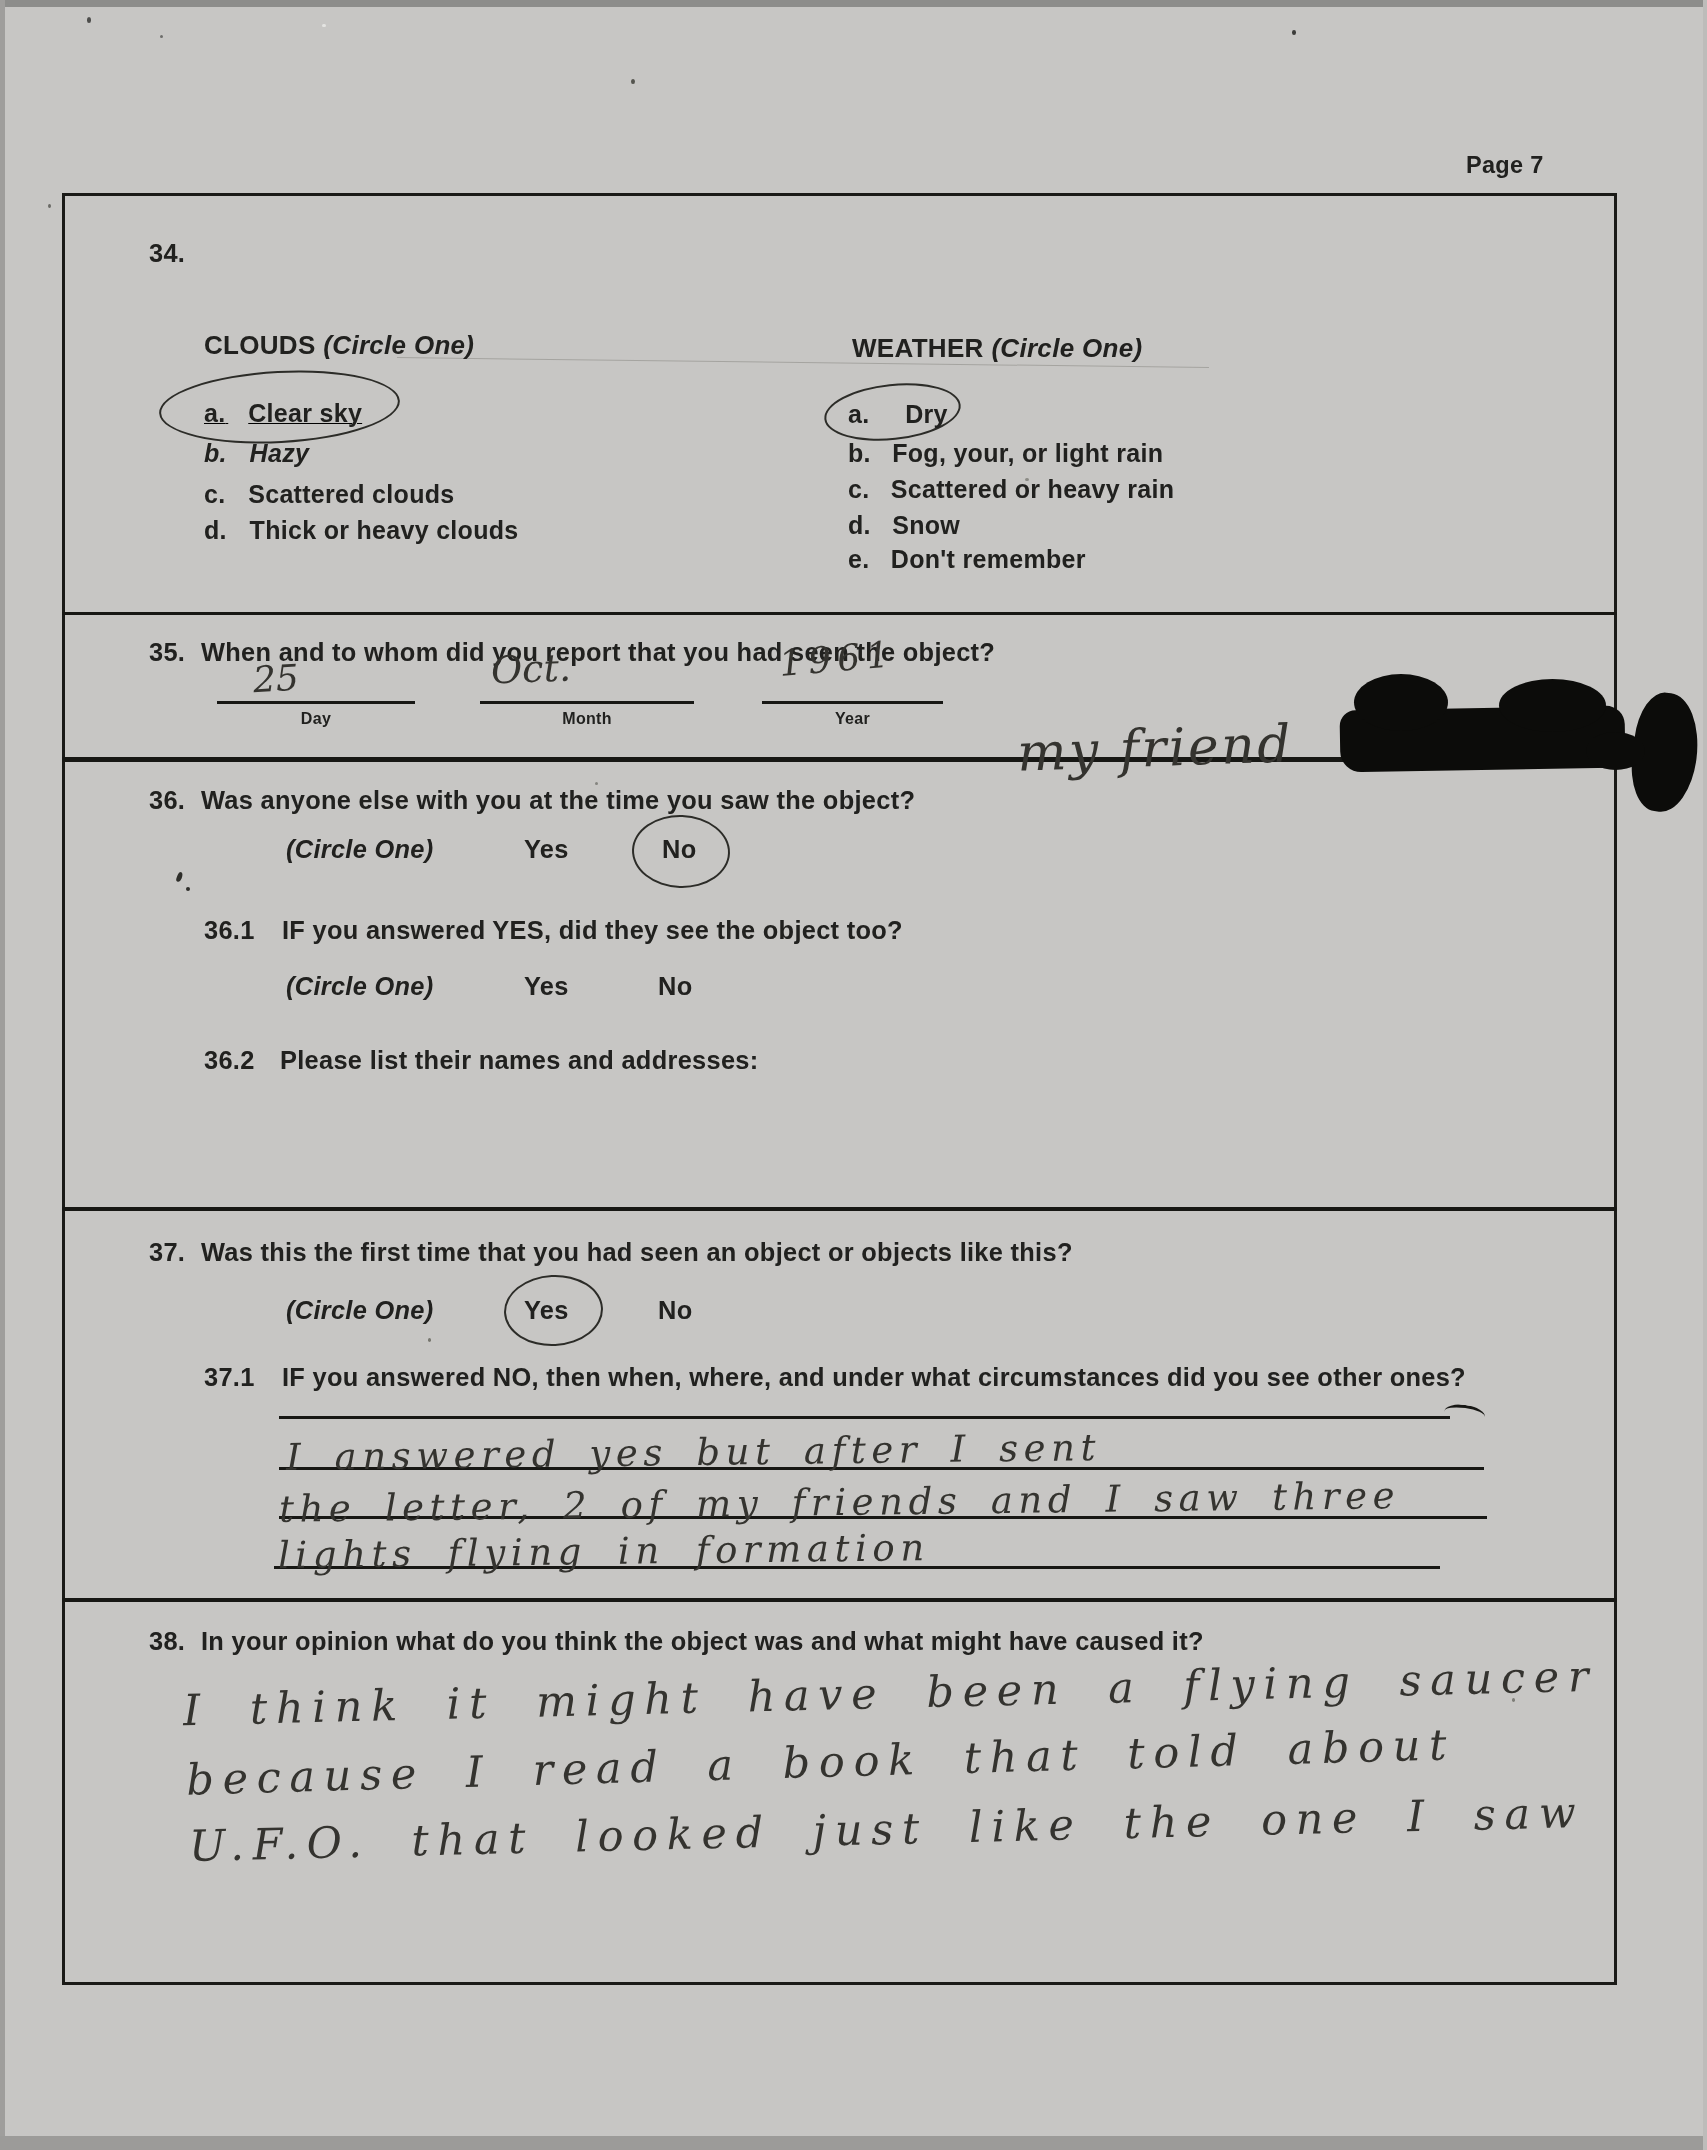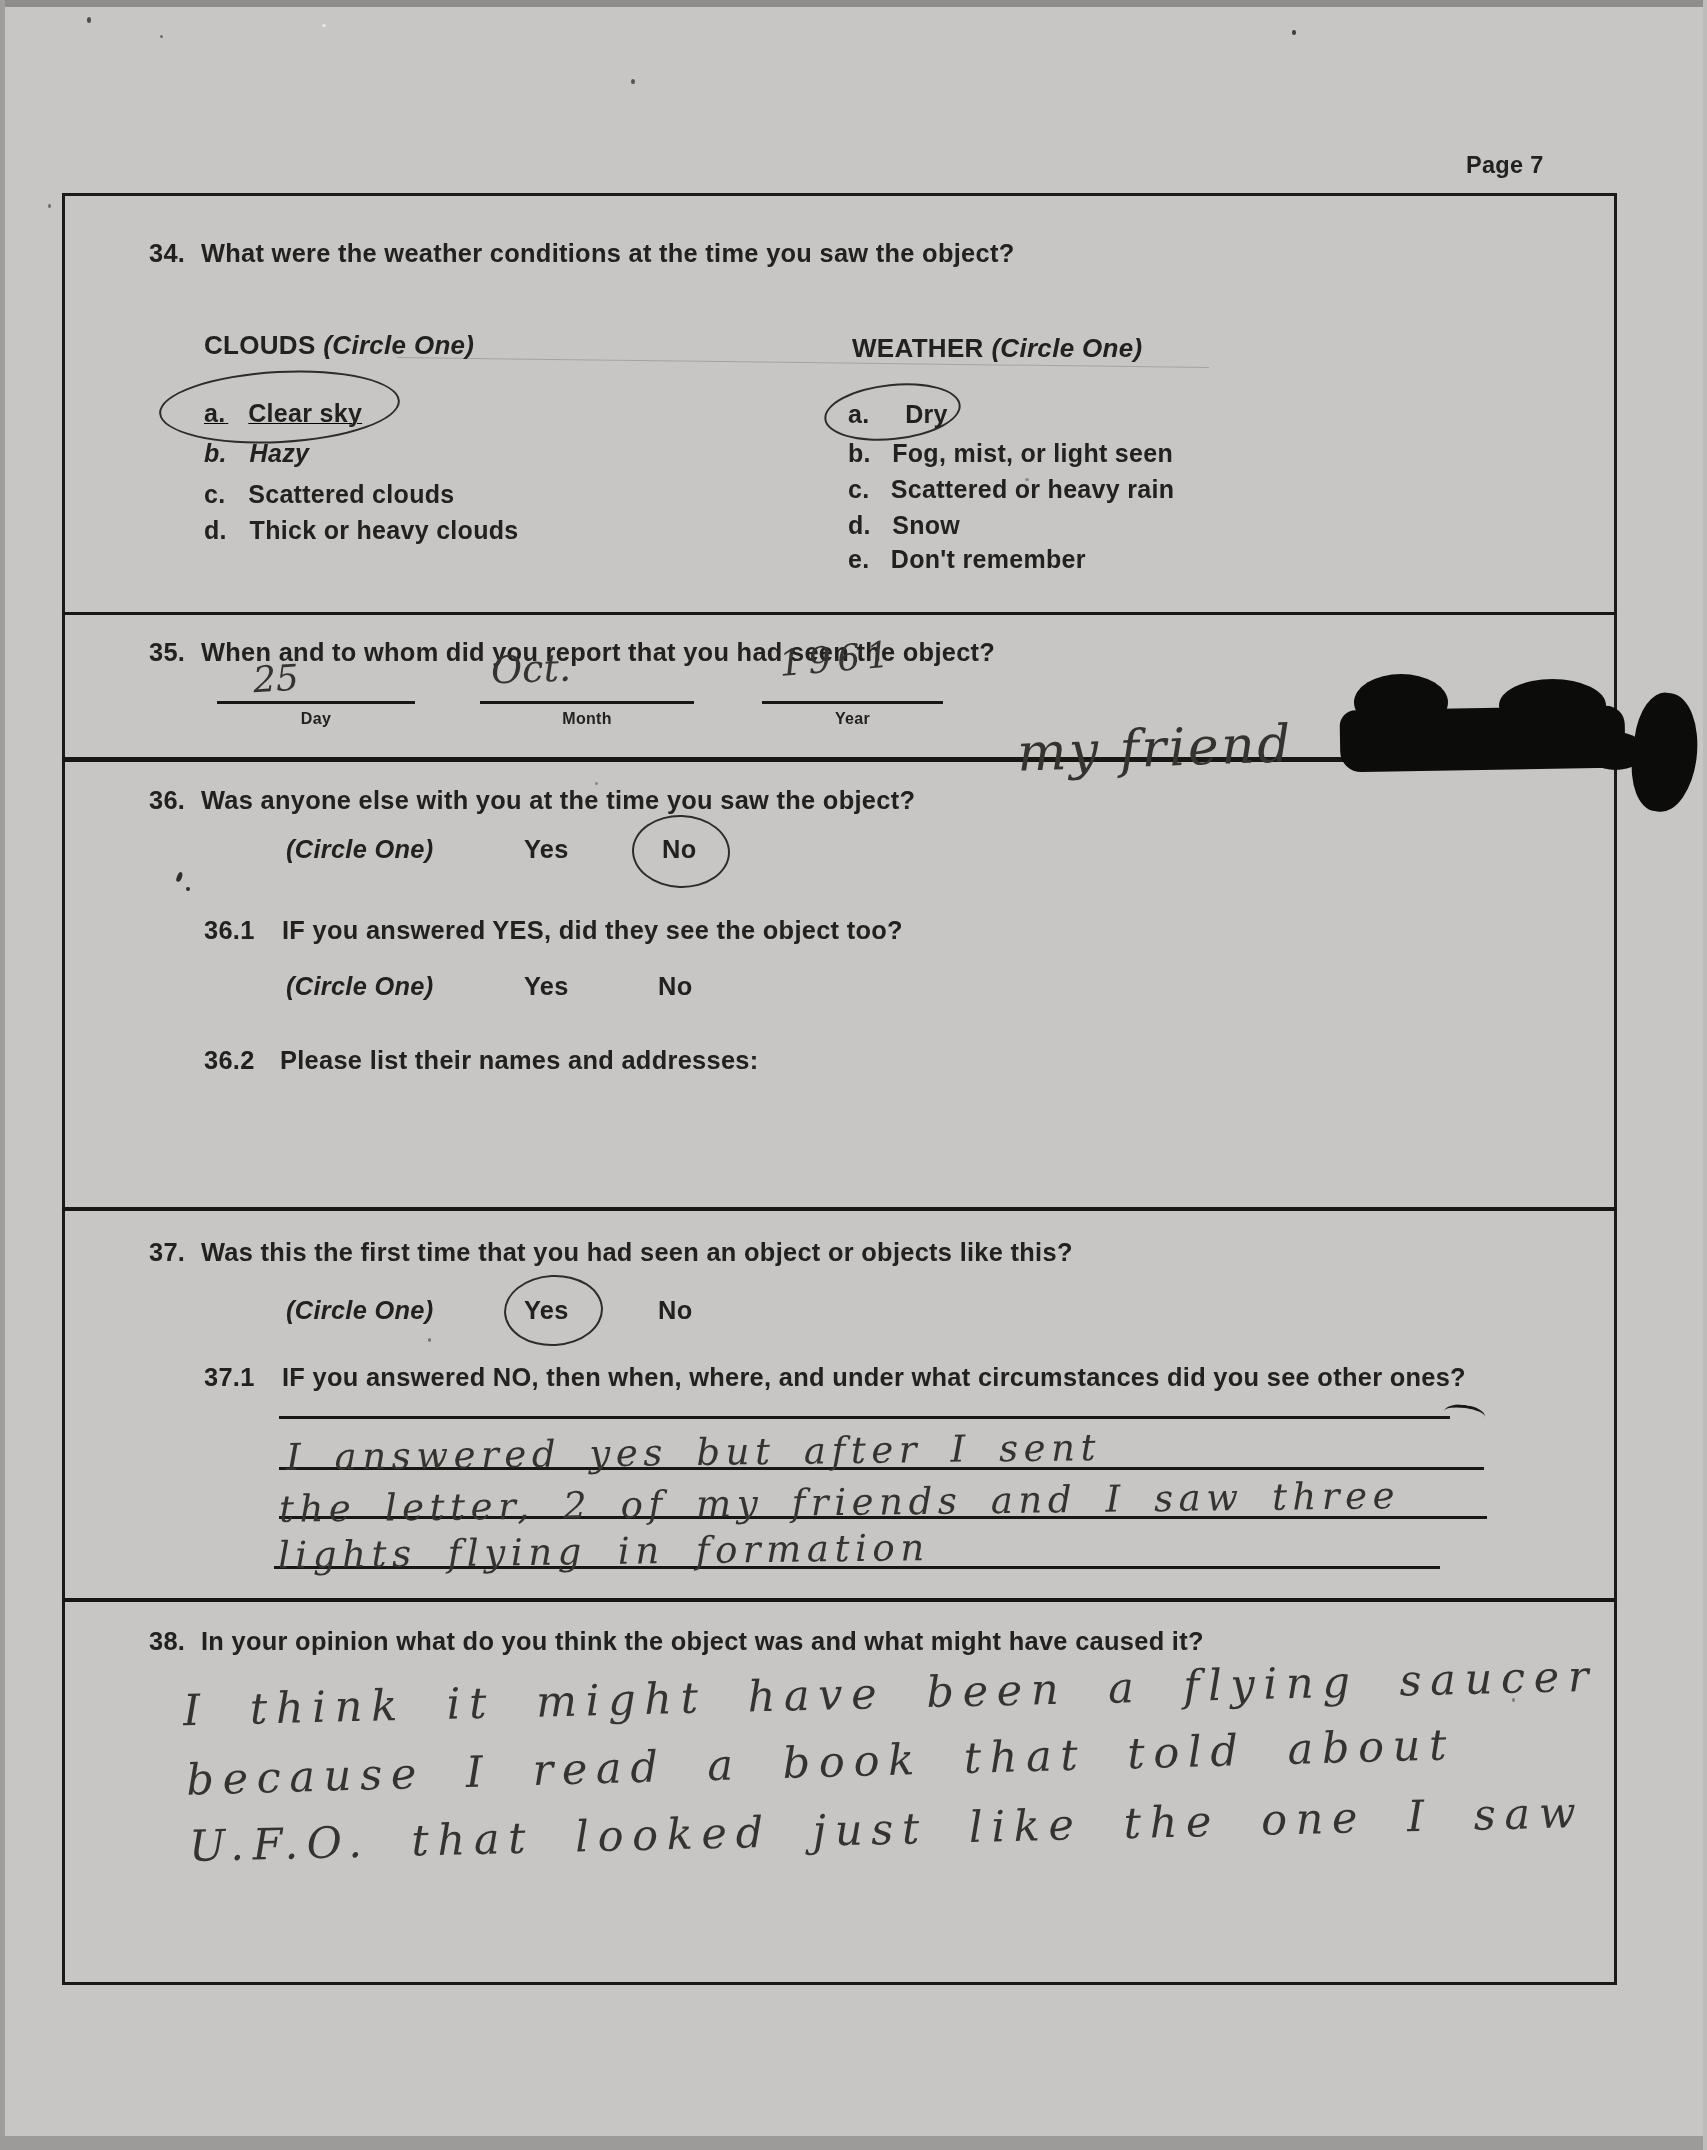--- a/index.html
+++ b/index.html
@@ -74,21 +74,20 @@
   <div class="abs print" style="left:1466px;top:152px;font-size:23.5px;">Page 7</div>
 
   <div class="box" style="left:62px;top:193px;width:1555px;height:1792px;"></div>
 
   <div class="rule" style="left:62px;top:612px;width:1555px;height:3.1px;"></div>
   <div class="rule" style="left:62px;top:757px;width:1555px;height:5px;"></div>
   <div class="rule" style="left:62px;top:1207px;width:1555px;height:3.7px;"></div>
   <div class="rule" style="left:62px;top:1598px;width:1555px;height:3.7px;"></div>
 
   <div class="abs print q-text" style="left:149px;top:239px;">34.</div>
-  <div class="abs print q-text" style="left:201px;top:239px;">What were the weather conditions at the time you saw the object?</div>
 
   <div class="abs" style="left:204px;top:330px;">
     <span class="print hdr">CLOUDS</span>
     <span class="print hdr ital" style="margin-left:5px;">(Circle One)</span>
   </div>
 
   <div class="circle" style="left:159px;top:371px;width:237px;height:68px;transform:rotate(-3deg);"></div>
 
   <div class="abs" style="left:204px;top:399px;text-decoration:underline;">
     <span class="print opt">a.</span>
@@ -113,21 +112,21 @@
   </div>
 
   <div class="circle" style="left:824px;top:384px;width:133px;height:52px;transform:rotate(-6deg);"></div>
 
   <div class="abs" style="left:848px;top:400px;">
     <span class="print opt">a.</span>
     <span class="print opt" style="margin-left:33px;">Dry</span>
   </div>
   <div class="abs" style="left:848px;top:439px;">
     <span class="print opt">b.</span>
-    <span class="print opt" style="margin-left:18.6px;">Fog, mist, or light seen</span>
+    <span class="print opt" style="margin-left:18.6px;">Fog, your, or light rain</span>
   </div>
   <div class="abs" style="left:848px;top:475px;">
     <span class="print opt">c.</span>
     <span class="print opt" style="margin-left:18.6px;">Scattered or heavy rain</span>
   </div>
   <div class="abs" style="left:848px;top:511px;">
     <span class="print opt">d.</span>
     <span class="print opt" style="margin-left:18.6px;">Snow</span>
   </div>
   <div class="abs" style="left:848px;top:545px;">

